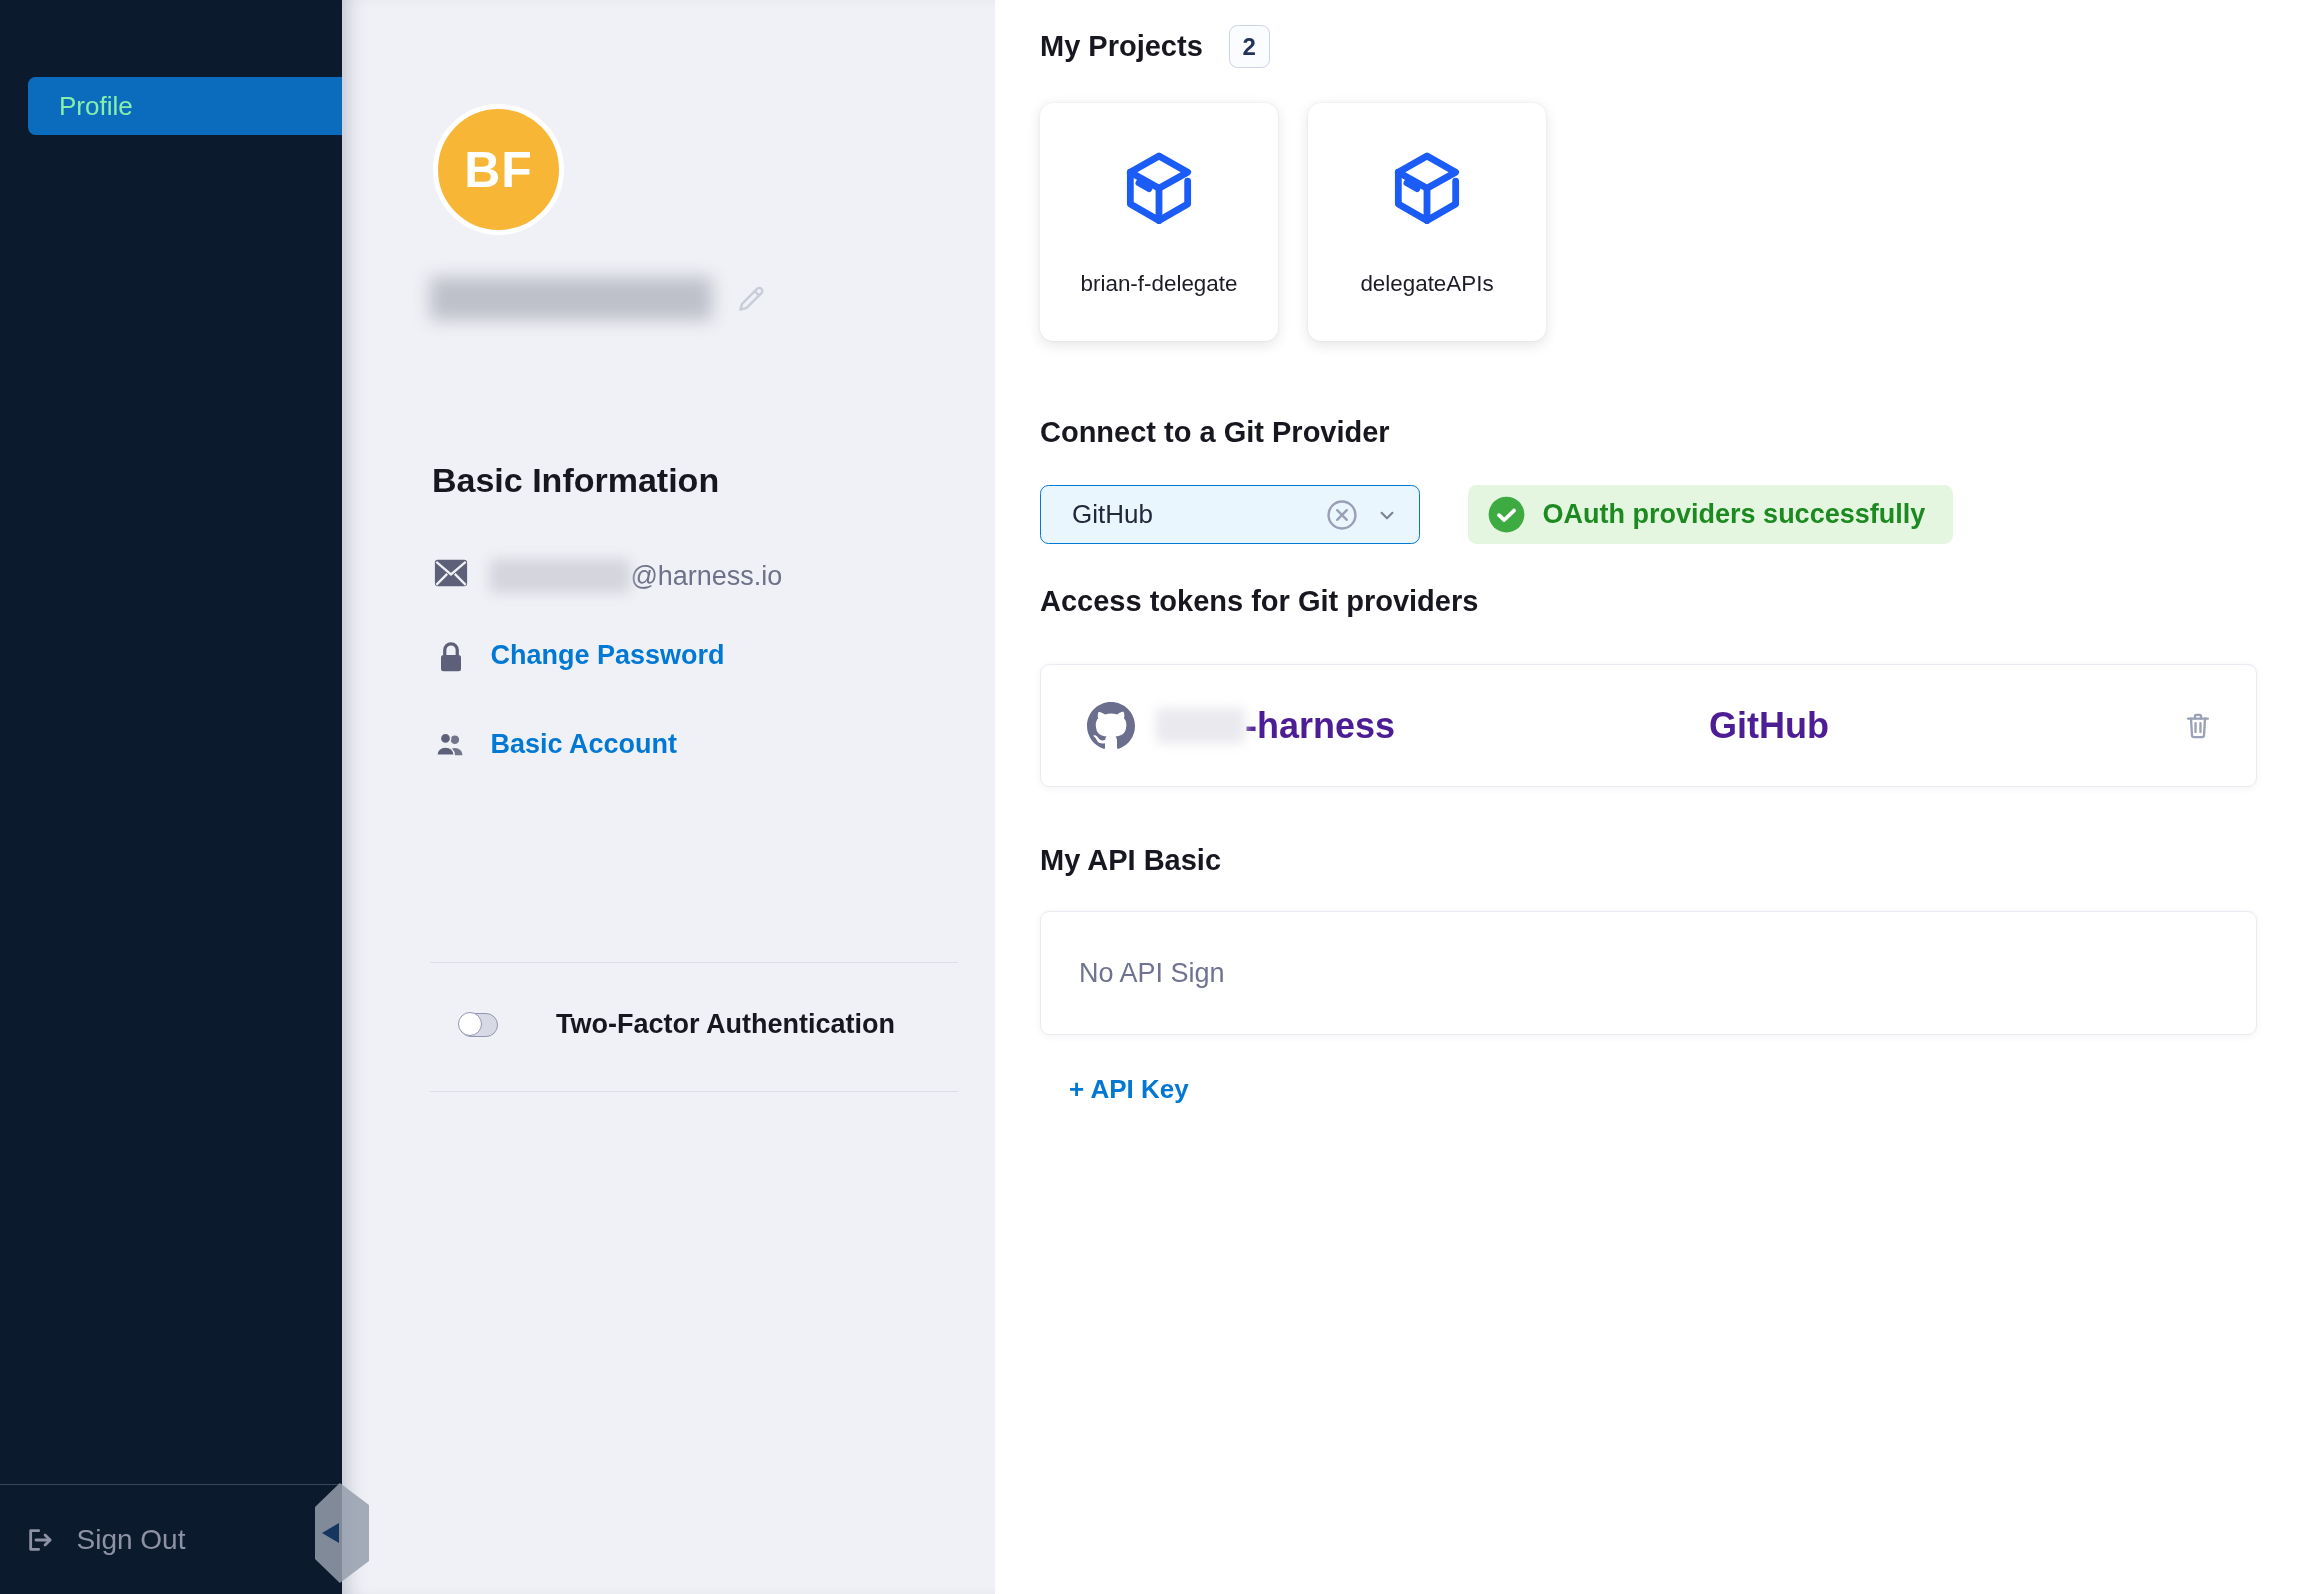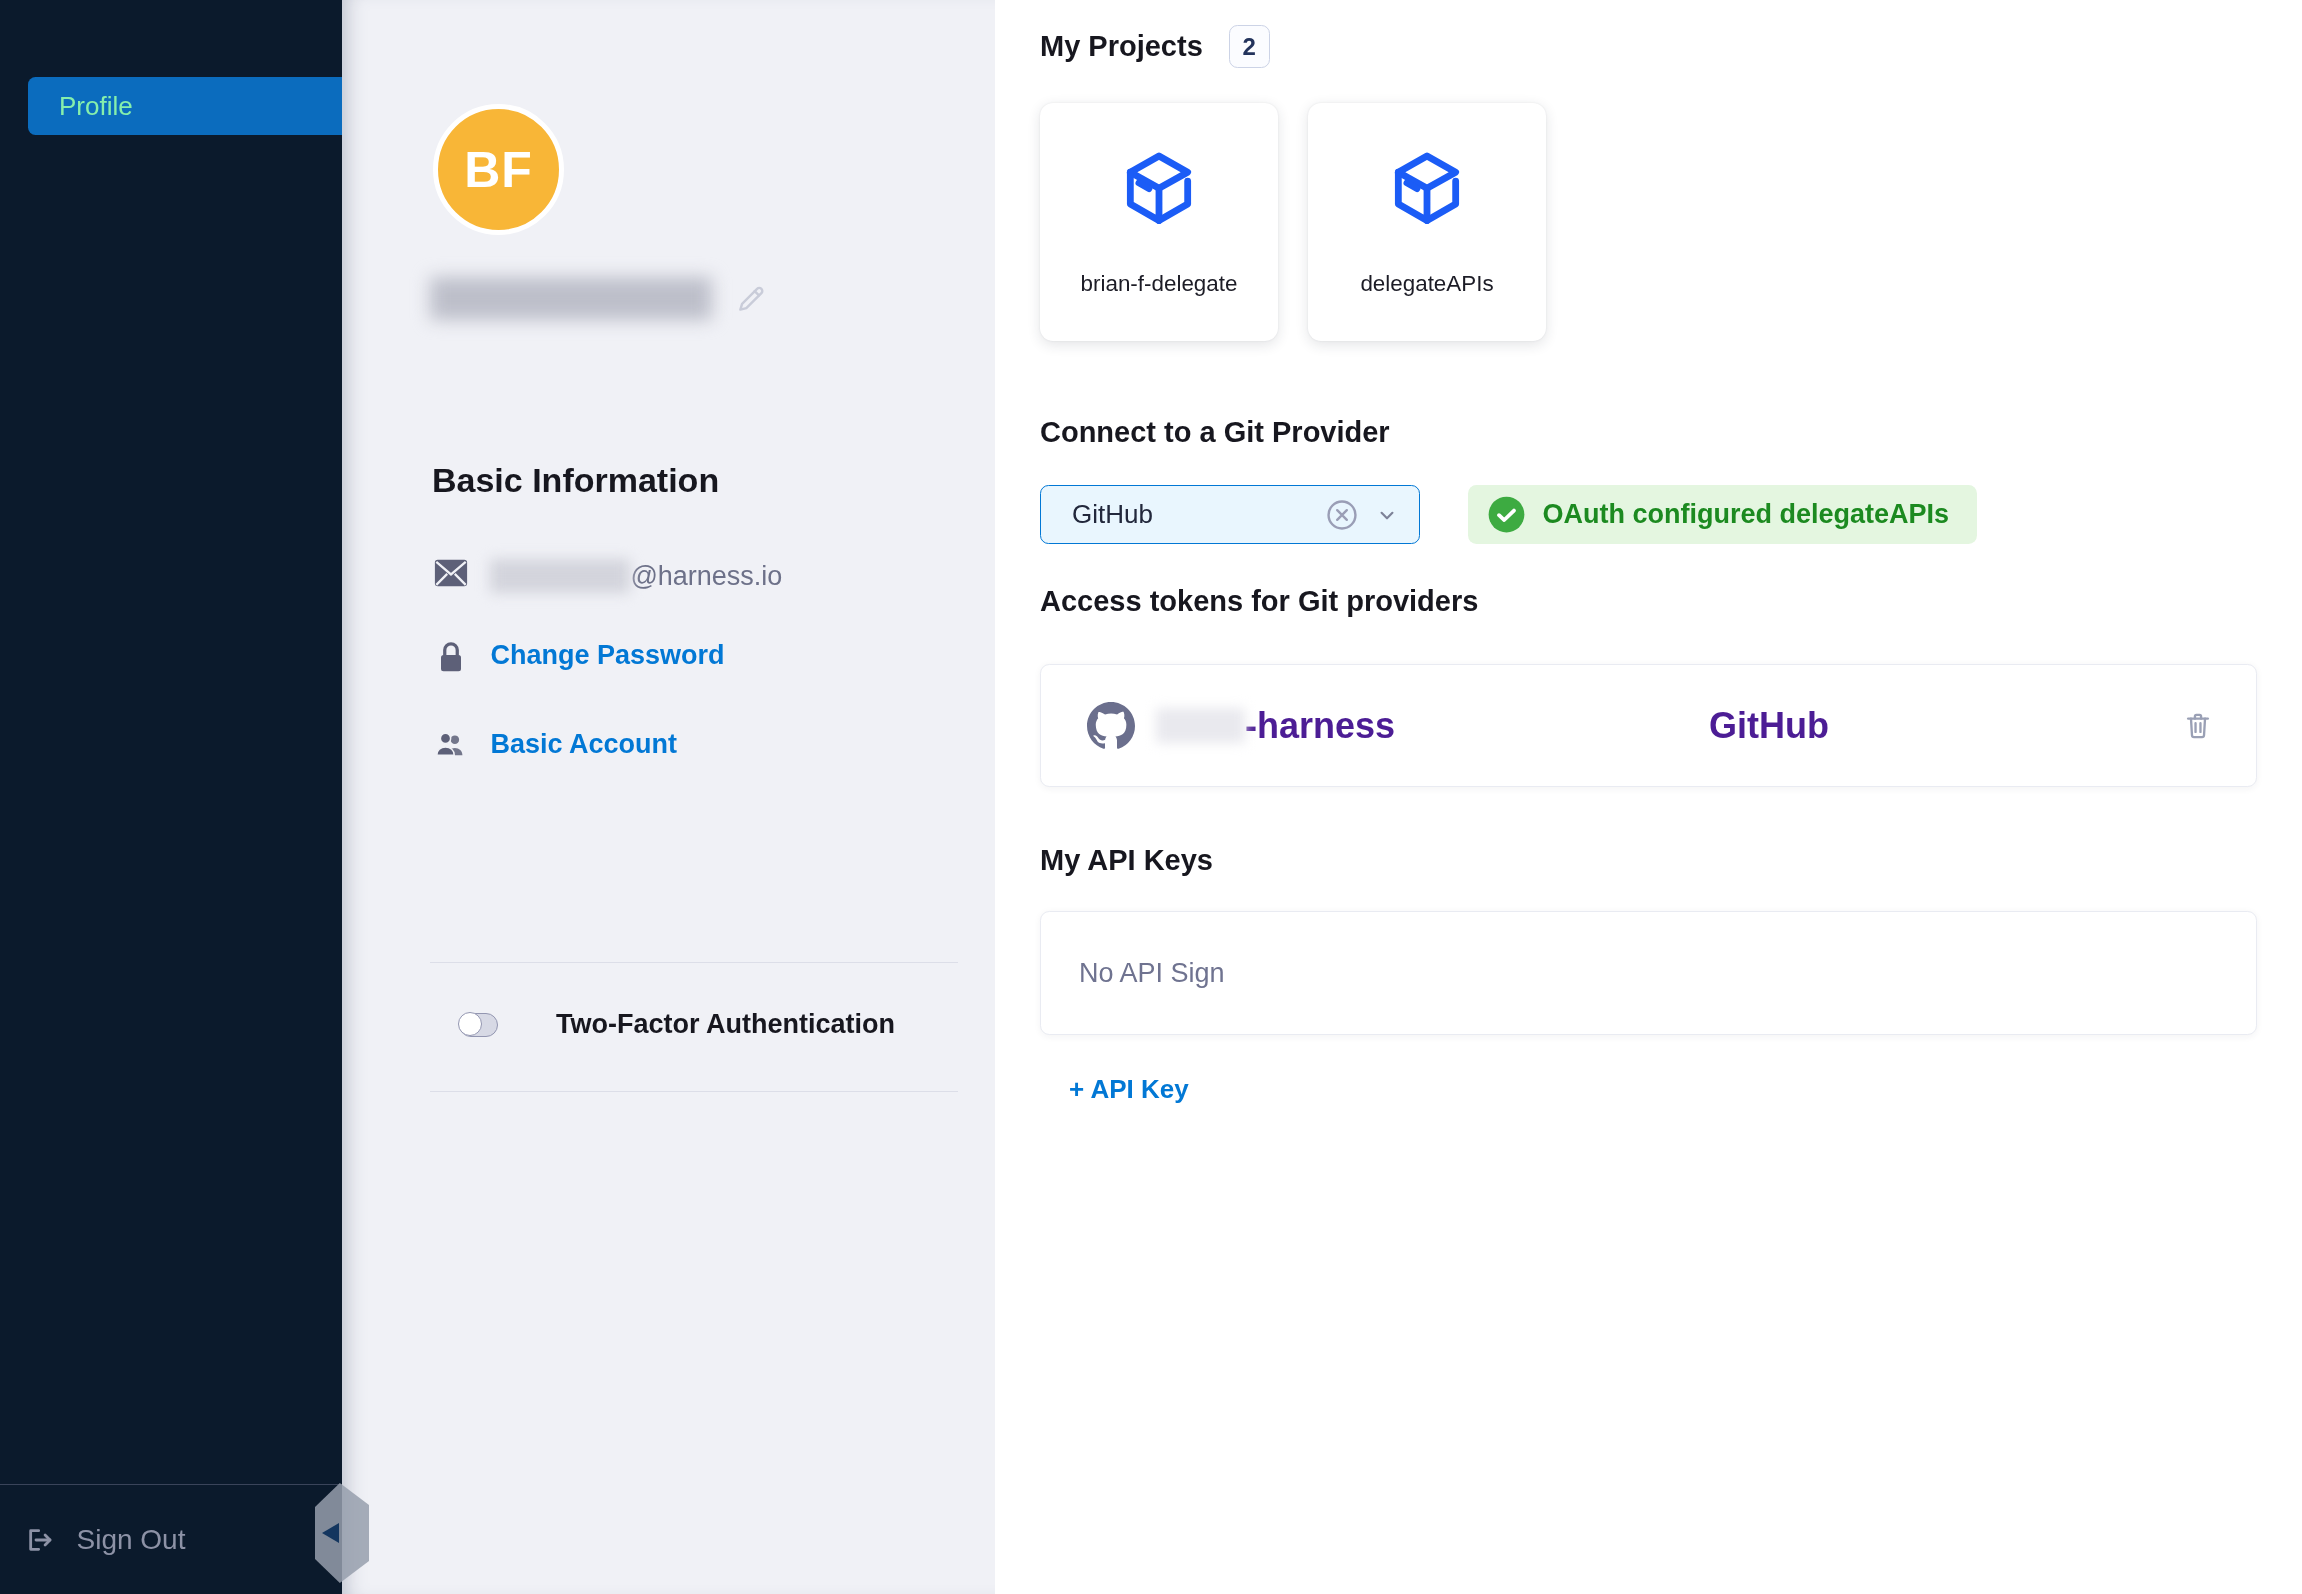--- a/index.html
+++ b/index.html
@@ -310,21 +310,21 @@
         </span>
       </div>
 
       <div class="oauth">
         <span style="line-height:0;">
           <svg width="39" height="39" viewBox="0 0 24 24">
             <circle cx="12" cy="12" r="11" fill="#3dab41"></circle>
             <polyline points="7.4 12.4 10.6 15.4 16.6 9.6" fill="none" stroke="#ffffff" stroke-width="2.3" stroke-linecap="round" stroke-linejoin="round"></polyline>
           </svg>
         </span>
-        <span class="oauth-text">OAuth configured delegateAPIs</span>
+        <span class="oauth-text">OAuth providers successfully</span>
       </div>
     </div>
 
     <div class="section-title tokens-title">Access tokens for Git providers</div>
 
     <div class="token-card">
       <span class="octocat-wrap" style="line-height:0;">
         <svg width="48" height="48" viewBox="0 0 16 16" fill="#6b6f8d">
           <path d="M8 0C3.58 0 0 3.58 0 8c0 3.54 2.29 6.53 5.47 7.59.4.07.55-.17.55-.38 0-.19-.01-.82-.01-1.49-2.01.37-2.53-.49-2.69-.94-.09-.23-.48-.94-.82-1.13-.28-.15-.68-.52-.01-.53.63-.01 1.08.58 1.23.82.72 1.21 1.87.87 2.33.66.07-.52.28-.87.51-1.07-1.78-.2-3.64-.89-3.64-3.95 0-.87.31-1.59.82-2.15-.08-.2-.36-1.02.08-2.12 0 0 .67-.21 2.2.82.64-.18 1.32-.27 2-.27s1.36.09 2 .27c1.53-1.04 2.2-.82 2.2-.82.44 1.1.16 1.92.08 2.12.51.56.82 1.27.82 2.15 0 3.07-1.87 3.75-3.65 3.95.29.25.54.73.54 1.48 0 1.07-.01 1.93-.01 2.2 0 .21.15.46.55.38A8.01 8.01 0 0 0 16 8c0-4.42-3.58-8-8-8z"></path>
         </svg>
@@ -339,21 +339,21 @@
           <svg width="30" height="32" viewBox="0 0 24 26" fill="none" stroke="#9aa0b5" stroke-width="1.9" stroke-linecap="round" stroke-linejoin="round">
             <path d="M4 7 h16"></path>
             <path d="M9.5 7 V5.2 a1.2 1.2 0 0 1 1.2-1.2 h2.6 a1.2 1.2 0 0 1 1.2 1.2 V7"></path>
             <path d="M6.3 7 l.8 13.5 a1.6 1.6 0 0 0 1.6 1.5 h6.6 a1.6 1.6 0 0 0 1.6-1.5 L17.7 7"></path>
             <path d="M10 10.8 v7 M14 10.8 v7"></path>
           </svg>
         </span>
       </button>
     </div>
 
-    <div class="section-title apikeys-title">My API Keys</div>
+    <div class="section-title apikeys-title">My API Basic</div>
 
     <div class="empty-card">
       <span class="empty-text">No API Sign</span>
     </div>
 
     <div class="add-key">+ API Key</div>
   </div>
 
 </div>
 

